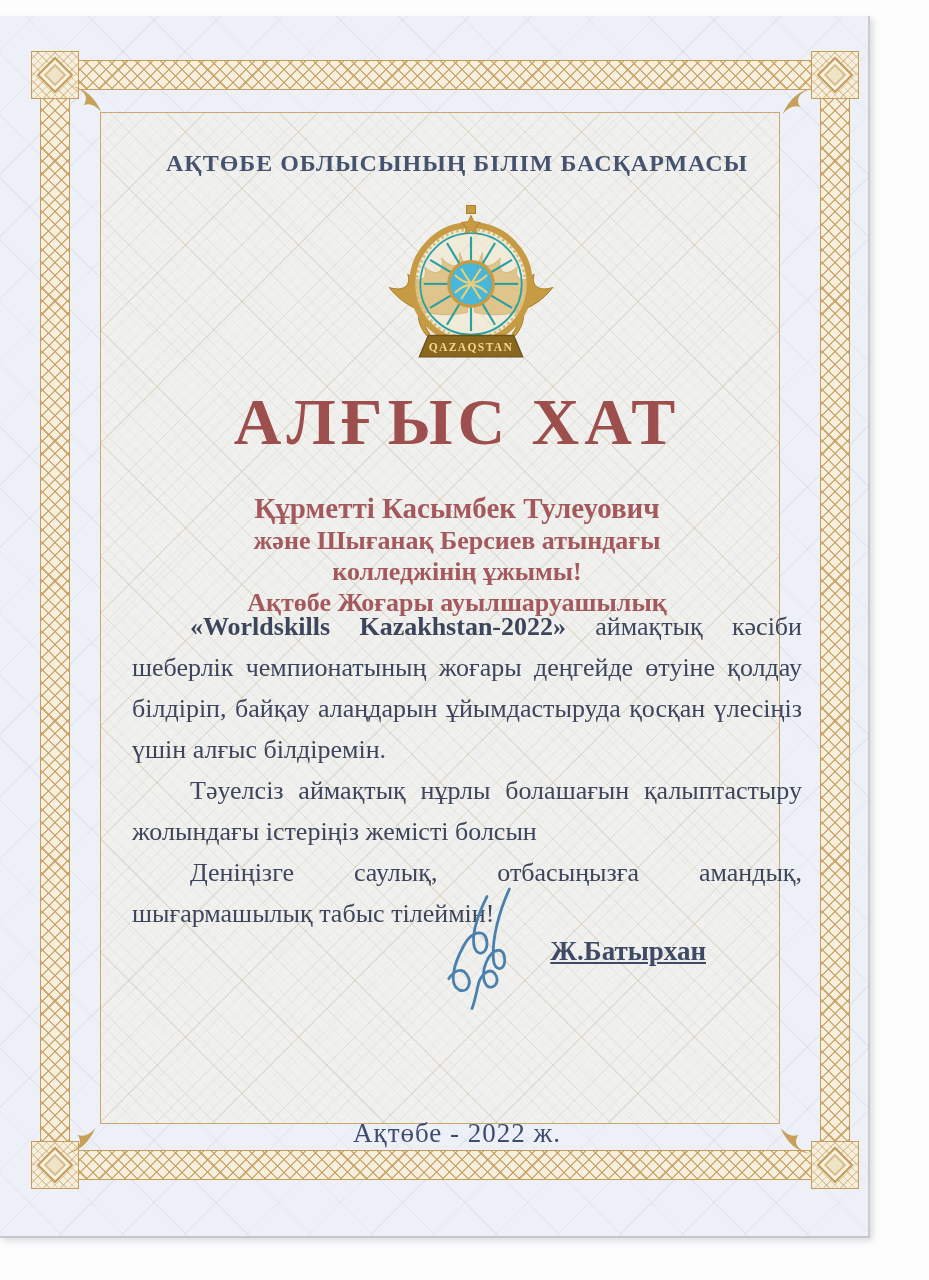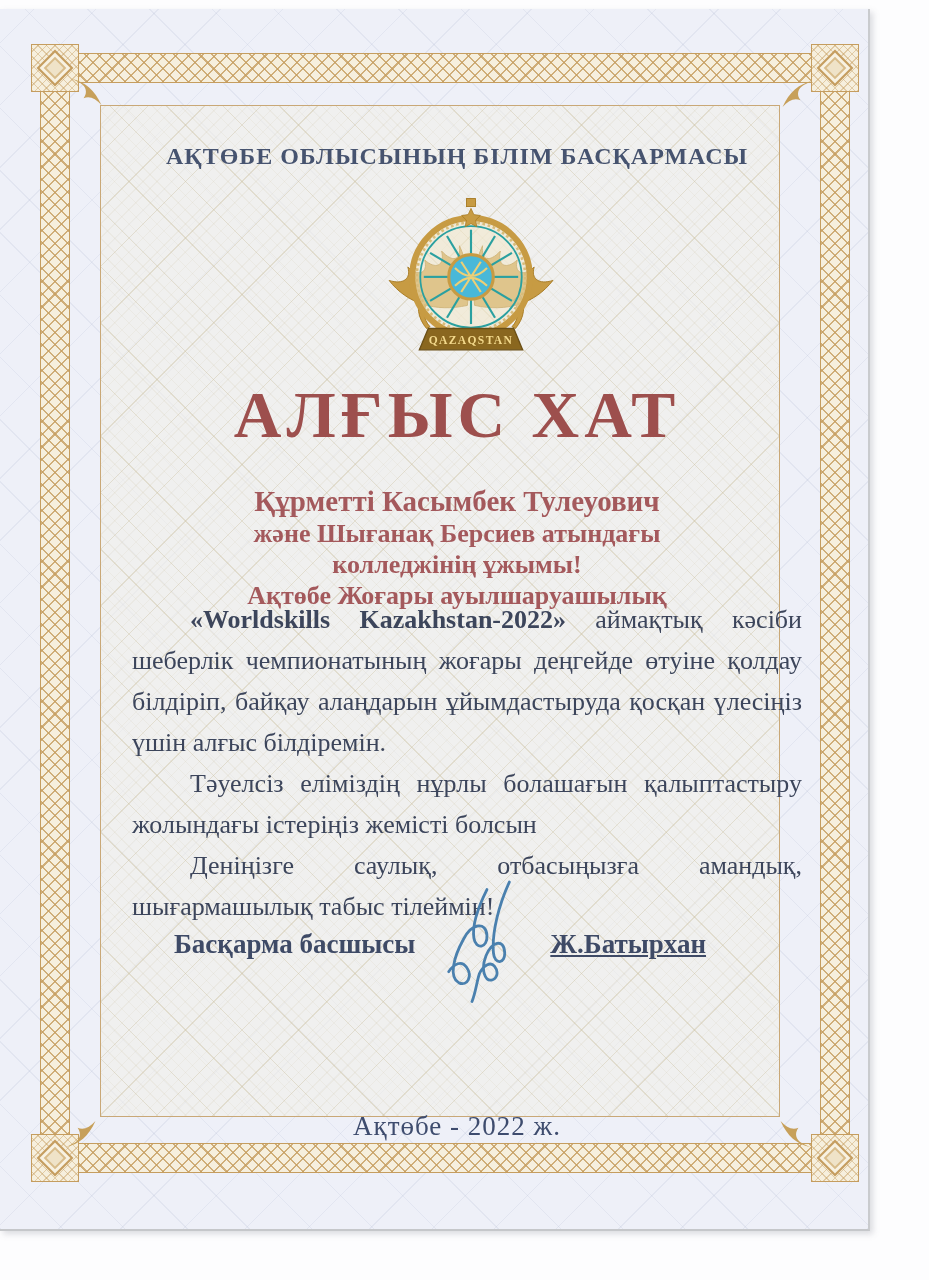--- a/index.html
+++ b/index.html
@@ -1,21 +1,21 @@
 <!DOCTYPE html>
 <html><head>
 <meta charset="utf-8">
 <style>
   * { margin:0; padding:0; box-sizing:border-box; }
   html,body { width:929px; height:1280px; background:#fdfdfe; overflow:hidden;
               font-family:"Liberation Serif","DejaVu Serif",serif; }
 
   
   .paper {
-    position:absolute; left:0; top:9px; width:870px; height:1222px;
+    position:absolute; left:0; top:16px; width:870px; height:1222px;
     background-color:#eef0f8;
     background-image:
       repeating-linear-gradient(45deg,  rgba(178,186,210,.20) 0 1px, transparent 1px 44px),
       repeating-linear-gradient(-45deg, rgba(178,186,210,.20) 0 1px, transparent 1px 44px);
     border-right:2px solid #c9cbce; border-bottom:2px solid #c5c7ca;
     box-shadow:3px 3px 6px rgba(120,125,135,.25);
   }
 
   
   .band {
@@ -212,25 +212,24 @@
 
     <div class="recipient">
       <div class="r-line1">Құрметті Касымбек Тулеуович</div>
       <div class="r-line">және Шығанақ Берсиев атындағы</div>
       <div class="r-line">колледжінің ұжымы!</div>
       <div class="r-line">Ақтөбе Жоғары ауылшаруашылық</div>
     </div>
 
     <div class="body-text">
       <p><span class="bold-lead">«Worldskills Kazakhstan-2022»</span><span> аймақтық кәсіби шеберлік чемпионатының жоғары деңгейде өтуіне қолдау білдіріп, байқау алаңдарын ұйымдастыруда қосқан үлесіңіз үшін алғыс білдіремін.</span></p>
-      <p>Тәуелсіз еліміздің нұрлы болашағын қалыптастыру жолындағы істеріңіз жемісті болсын</p>
+      <p>Тәуелсіз аймақтық нұрлы болашағын қалыптастыру жолындағы істеріңіз жемісті болсын</p>
       <p>Деніңізге саулық, отбасыңызға амандық, шығармашылық табыс тілеймін!</p>
     </div>
 
-    <div class="sig-role">Басқарма басшысы</div>
 
     <div class="signature">
       <svg viewBox="0 0 110 150">
         <g fill="none" stroke="#4a80ae" stroke-width="3" stroke-linecap="round">
           <path d="M56 22 C47 40 40 60 42 74 C44 87 57 85 56 71 C55 56 40 58 31 75 C20 95 15 116 26 122 C35 126 41 115 34 105 C29 98 21 101 15 110"></path>
           <path d="M80 14 C69 38 61 68 63 90 C64 103 76 102 75 89 C74 74 61 78 55 93 C49 108 54 120 61 119 C67 118 69 110 64 104 C60 99 52 103 48 112 C45 121 44 132 40 142"></path>
         </g>
       </svg>
     </div>
 

